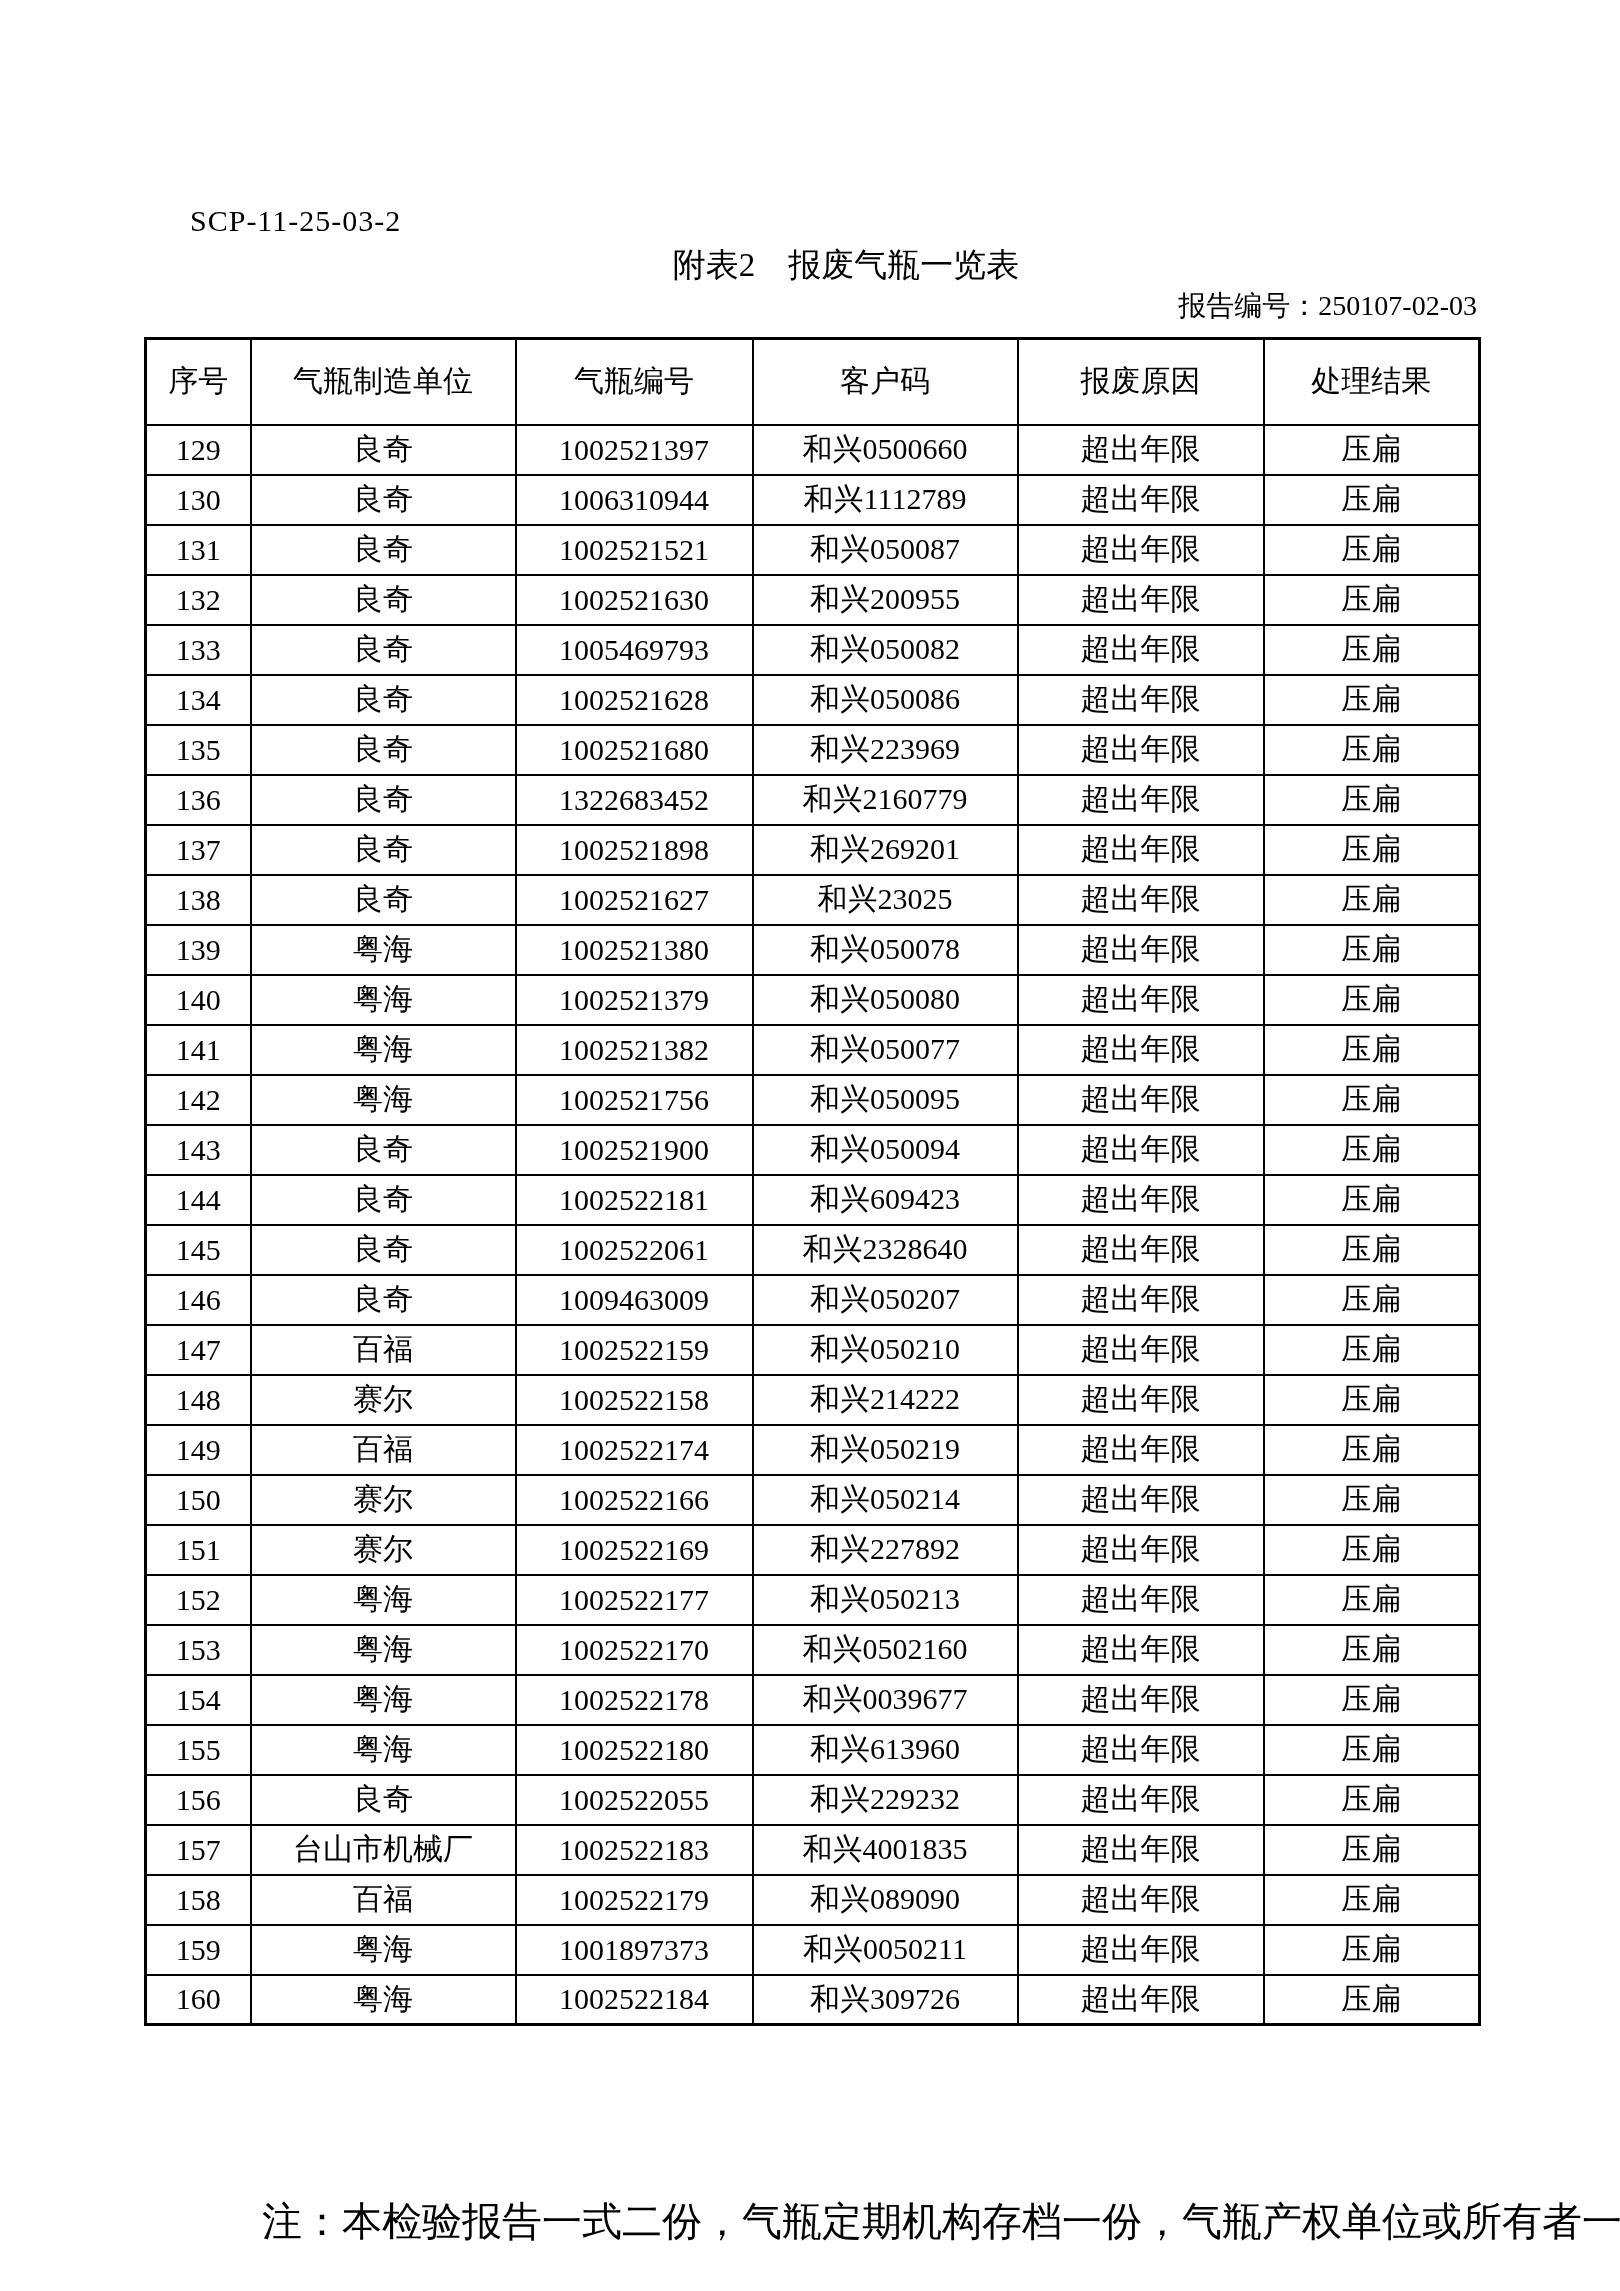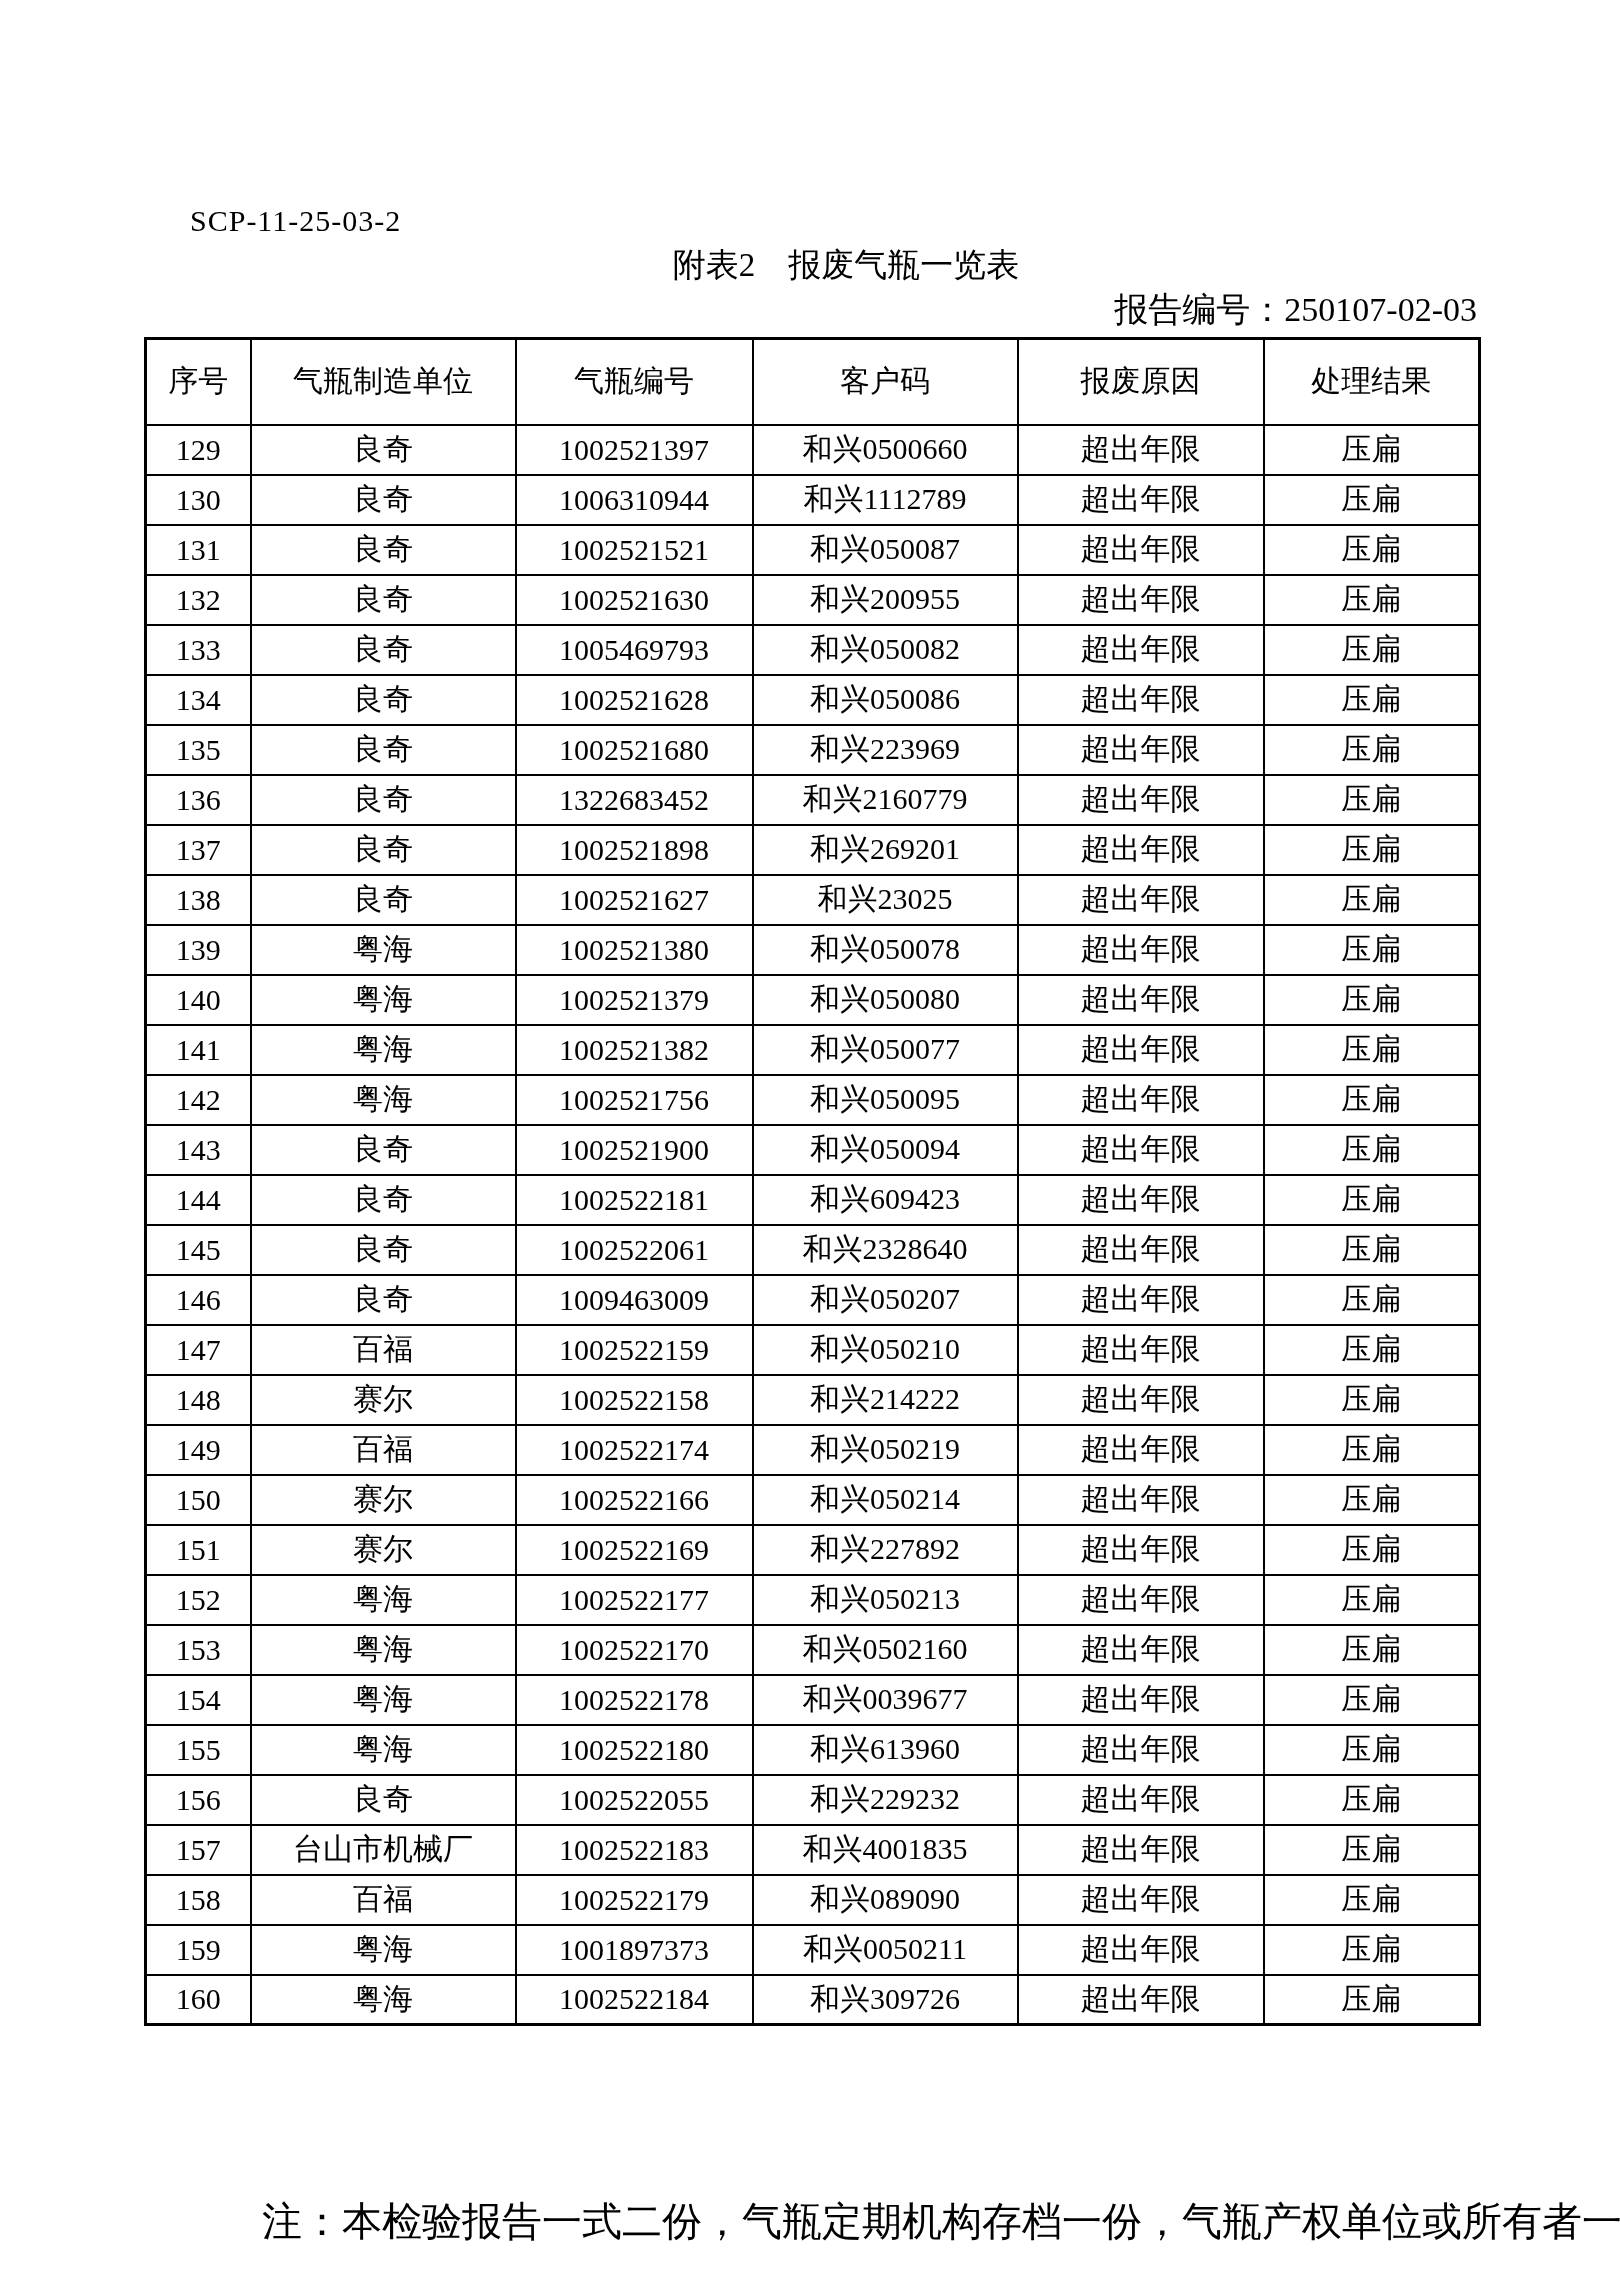--- a/index.html
+++ b/index.html
@@ -34,21 +34,21 @@
     font-size: 33px;
     white-space: pre;
     margin-left: 36px;
   }
   .report-no {
     position: absolute;
     left: 144px;
     top: 287px;
     width: 1333px;
     text-align: right;
-    font-size: 34px;
+    font-size: 28px;
     white-space: pre;
   }
   table.cyl-table {
     position: absolute;
     left: 144px;
     top: 337px;
     width: 1333px;
     border-collapse: collapse;
     table-layout: fixed;
     border: 3.9px solid #000000;

